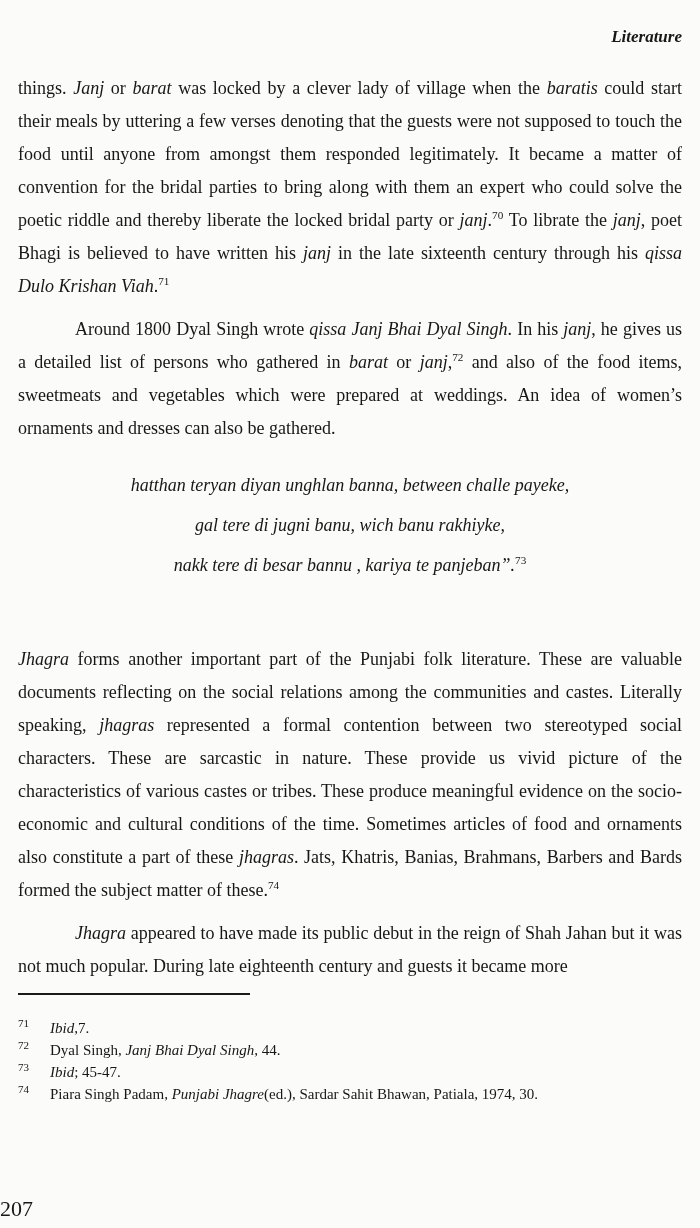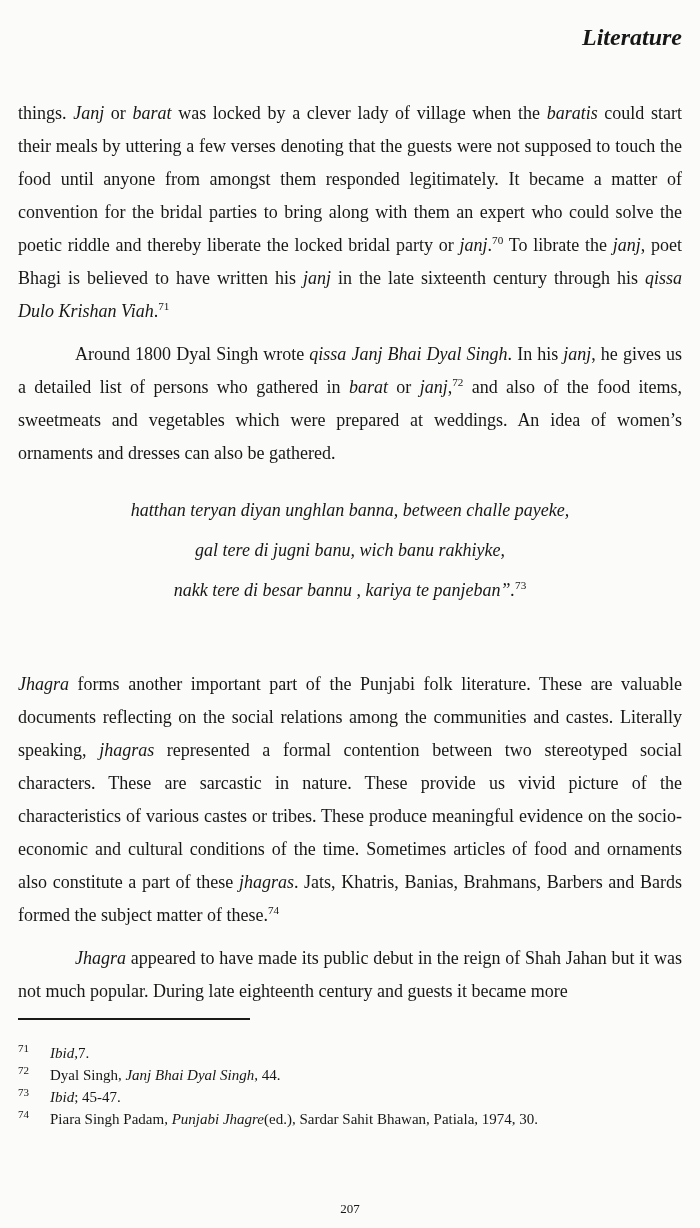--- a/index.html
+++ b/index.html
@@ -12,24 +12,24 @@
     font-family: "Liberation Serif", serif;
     position: relative;
     padding: 0 18px;
     overflow: hidden;
   }
   .header {
     padding-top: 24px;
     text-align: right;
     font-weight: 700;
     font-style: italic;
-    font-size: 24px;
+    font-size: 17px;
     line-height: 26px;
   }
-  .body-text { margin-top: 47px; }
+  .body-text { margin-top: 22px; }
   .para {
     margin: 0 0 10px 0;
     font-size: 18px;
     line-height: 33px;
     text-align: justify;
   }
   .para.indent { text-indent: 57px; }
   .it { font-style: italic; }
   sup {
     font-size: 0.62em;
@@ -53,22 +53,21 @@
     display: inline-block;
     width: 32px;
     vertical-align: baseline;
   }
   .fn-marker sup { font-size: 11px; }
   .pagenum {
     position: absolute;
     bottom: 8px;
     left: 0;
     right: 0;
-    text-align: center;
-    font-size: 13px;
+    font-size: 22px;
     line-height: 22px;
   }
 </style>
 </head>
 <body>
 
 <div class="page">
   <div class="header">
     <span>Literature</span>
   </div>

